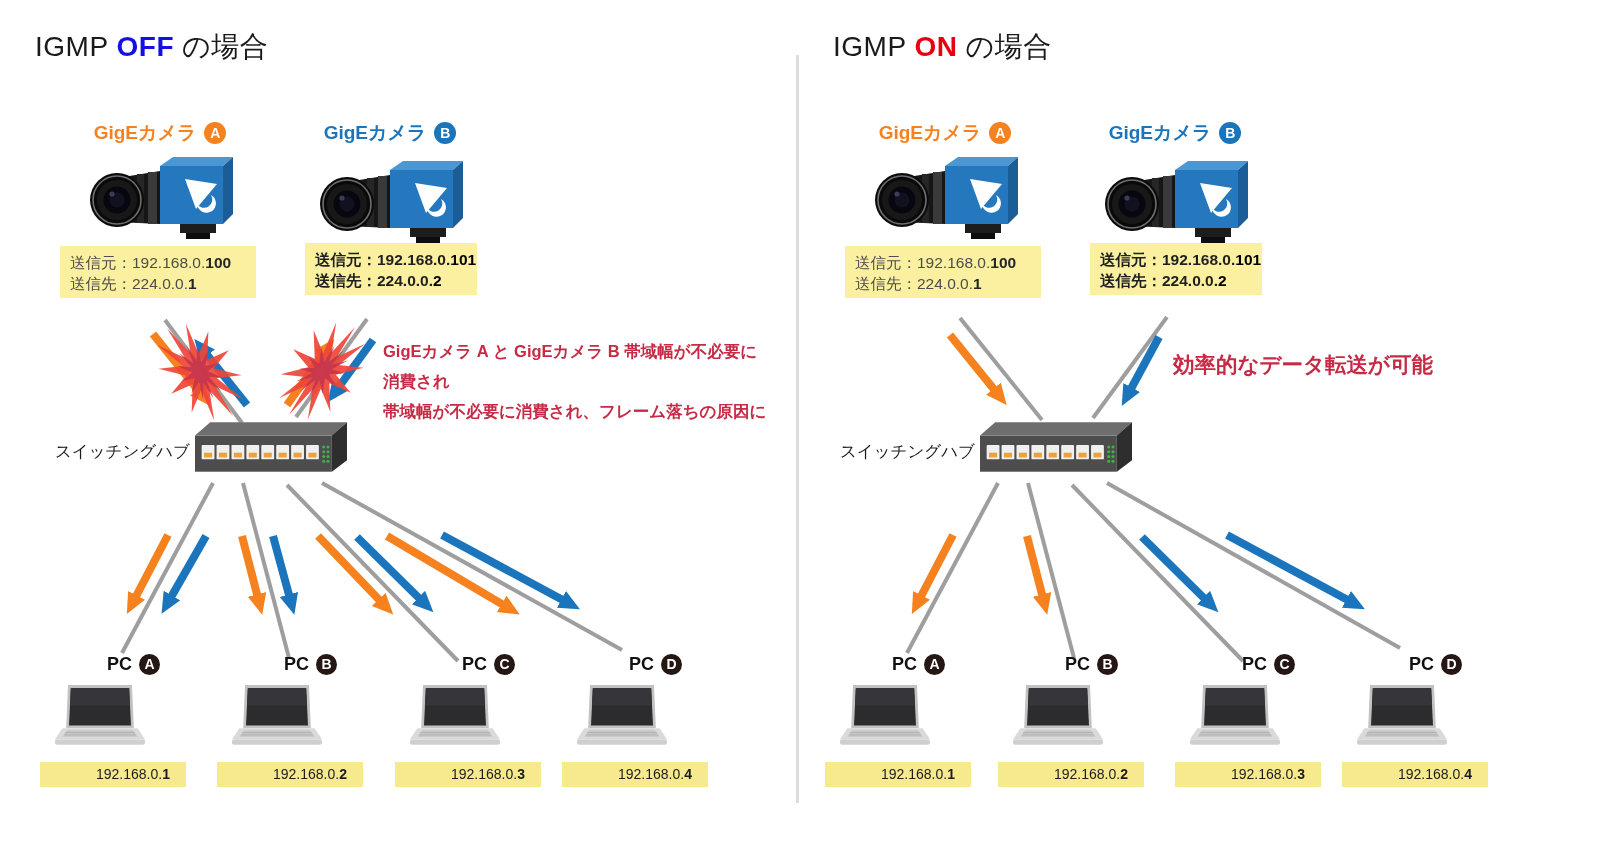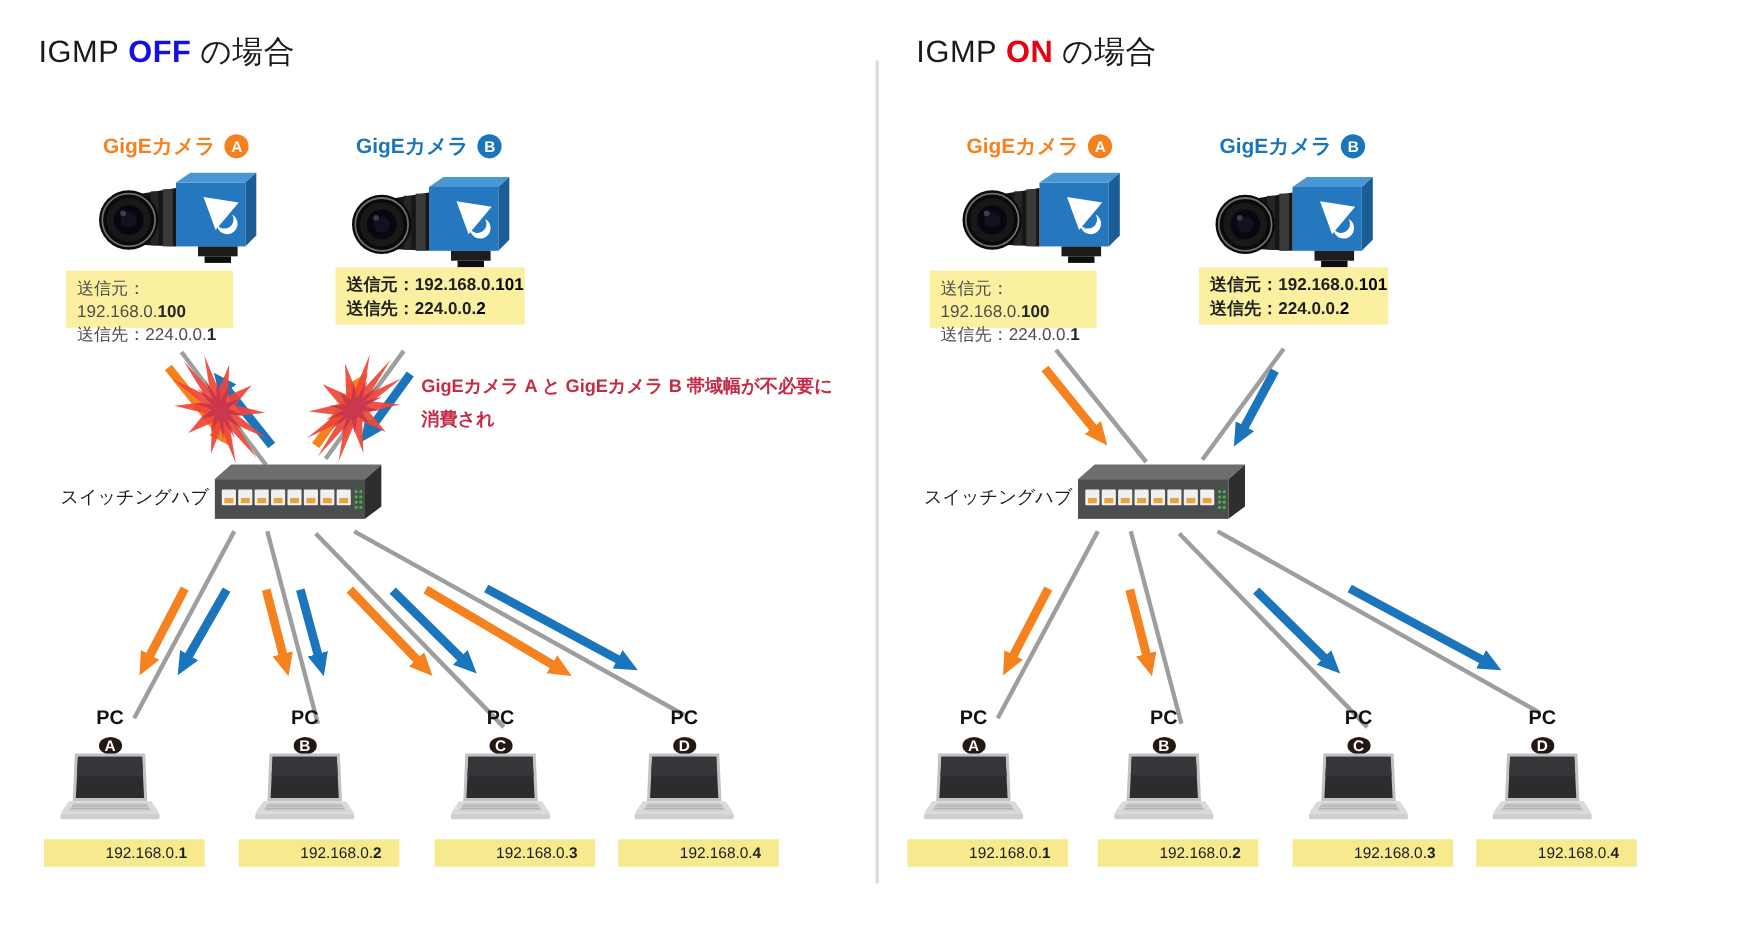--- a/index.html
+++ b/index.html
@@ -23,35 +23,35 @@
   .cam-label.b{left:280px;color:#1b75bc;}
   .badge{display:inline-flex;align-items:center;justify-content:center;width:22px;height:22px;border-radius:50%;color:#fff;font-size:14px;font-weight:700;font-style:normal;}
   .badge-orange{background:#f5821e;}
   .badge-blue{background:#1b75bc;}
   .badge-dark{background:#241714;width:21px;height:21px;}
 
   .camera-svg{position:absolute;width:150px;height:92px;}
   .cam-img-a{left:85px;top:152px;}
   .cam-img-b{left:315px;top:156px;}
 
-  .ip-box{position:absolute;width:152px;height:52px;background:#faf0a0;padding:6px 0 0 10px;box-sizing:border-box;font-size:15.5px;line-height:21px;color:#4d4d4d;}
+  .ip-box{position:absolute;width:196px;height:52px;background:#faf0a0;padding:6px 0 0 10px;box-sizing:border-box;font-size:15.5px;line-height:21px;color:#4d4d4d;}
   .ip-box b{font-weight:700;color:#262626;}
   .ip-box.a{left:60px;top:246px;}
   .ip-box.b{left:305px;top:243px;color:#1f1f1f;font-weight:600;width:172px;}
   .ip-box.b b{color:#000;}
 
   .hub-label{position:absolute;left:40px;top:441px;width:150px;text-align:right;font-size:16.5px;font-weight:500;color:#1a1a1a;font-family:Liberation Serif, serif;}
   .hub-svg{position:absolute;left:195px;top:420px;width:152px;height:54px;}
 
   .note{position:absolute;color:#c62a45;font-weight:700;}
   .note-collision{left:383px;top:336px;font-size:16.5px;line-height:30px;width:390px;}
   .note-efficient{left:388px;top:350px;font-size:21.5px;}
 
   .pc-group{position:absolute;top:652px;width:120px;margin-left:-60px;text-align:center;}
-  .pc-label{display:flex;align-items:center;justify-content:center;gap:7px;font-size:18px;font-weight:600;color:#111;height:24px;flex-direction:column;}
+  .pc-label{display:flex;align-items:center;justify-content:flex-end;gap:7px;font-size:18px;font-weight:600;color:#111;height:24px;}
   .laptop-svg{width:94px;height:68px;margin-top:8px;}
   .ip-tag{margin:6px auto 0;width:106px;height:25px;line-height:25px;background:#f6e98e;font-size:14px;font-weight:500;color:#1c1c1c;padding-left:40px;}
   .ip-tag b{font-weight:700;}
 
   #links-layer{position:absolute;left:0;top:0;width:1600px;height:850px;pointer-events:none;}
 </style>
 </head>
 <body>
 
 <svg width="0" height="0" style="position:absolute" aria-hidden="true">
@@ -218,20 +218,21 @@
   <svg class="camera-svg cam-img-b">
       <use href="#sym-camera"></use>
     </svg>
   <div class="ip-box b">
     <div><span>送信元：192.168.0.</span><b>101</b></div>
     <div><span>送信先：224.0.0.</span><b>2</b></div>
   </div>
 
   <div class="note note-collision">
     <div>GigEカメラ A と GigEカメラ B 帯域幅が不必要に消費され</div>
+    <div>帯域幅が不必要に消費され、フレーム落ちの原因に</div>
   </div>
 
   <div class="hub-label">スイッチングハブ</div>
   <svg class="hub-svg">
       <use href="#sym-hub"></use>
     </svg>
 
   <div class="pc-group" style="left:100px">
     <div class="pc-label">
         <span>PC</span>
@@ -294,20 +295,21 @@
     <span class="badge badge-blue">B</span>
   </div>
   <svg class="camera-svg cam-img-b">
       <use href="#sym-camera"></use>
     </svg>
   <div class="ip-box b">
     <div><span>送信元：192.168.0.</span><b>101</b></div>
     <div><span>送信先：224.0.0.</span><b>2</b></div>
   </div>
 
+  <div class="note note-efficient">効率的なデータ転送が可能</div>
 
   <div class="hub-label">スイッチングハブ</div>
   <svg class="hub-svg">
       <use href="#sym-hub"></use>
     </svg>
 
   <div class="pc-group" style="left:100px">
     <div class="pc-label">
         <span>PC</span>
         <span class="badge badge-dark">A</span>

